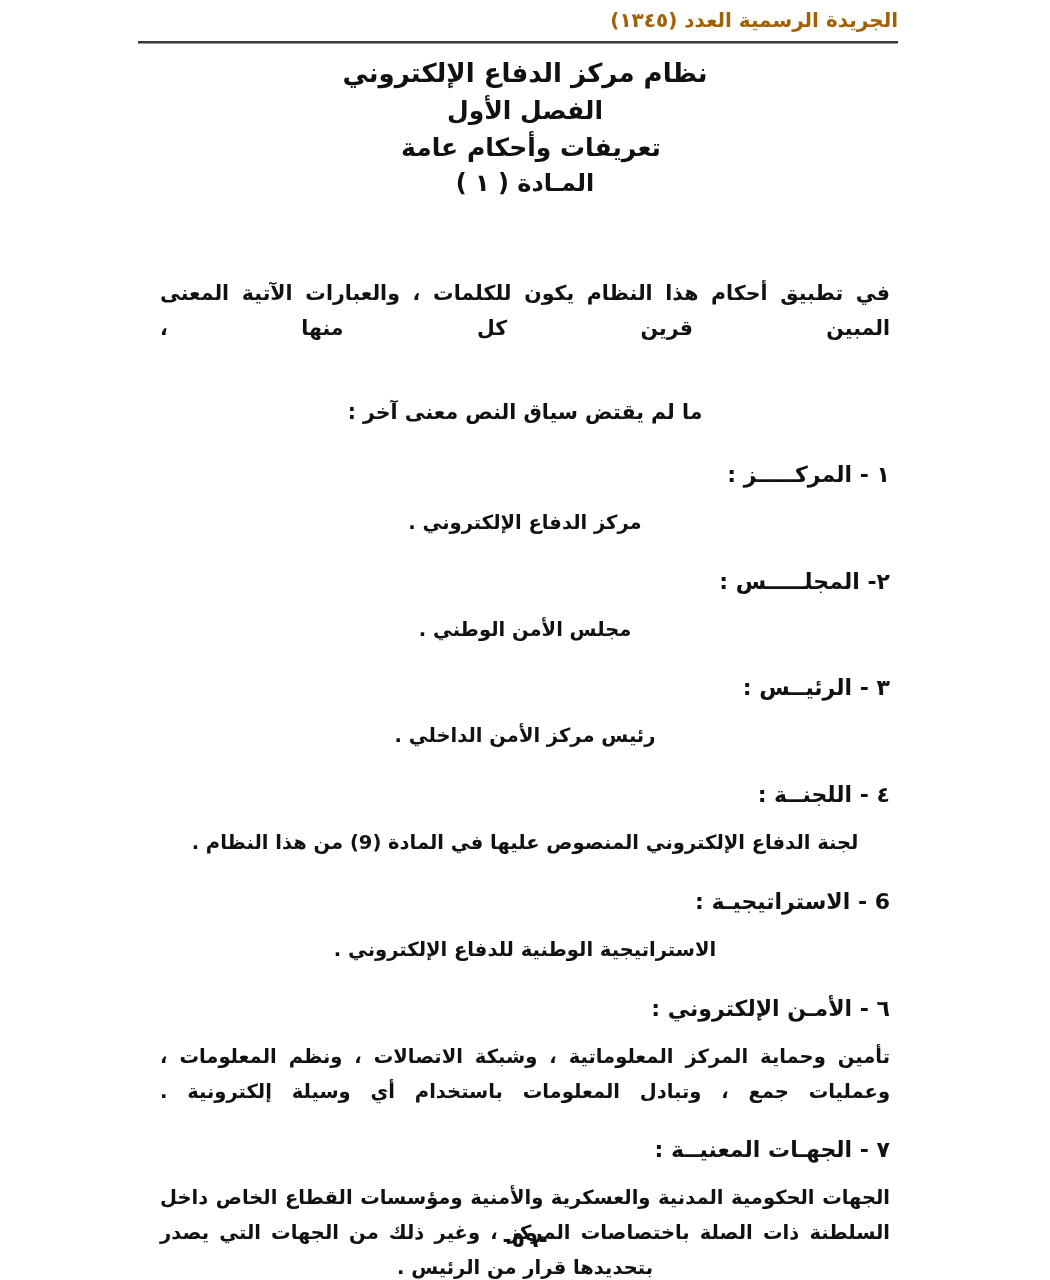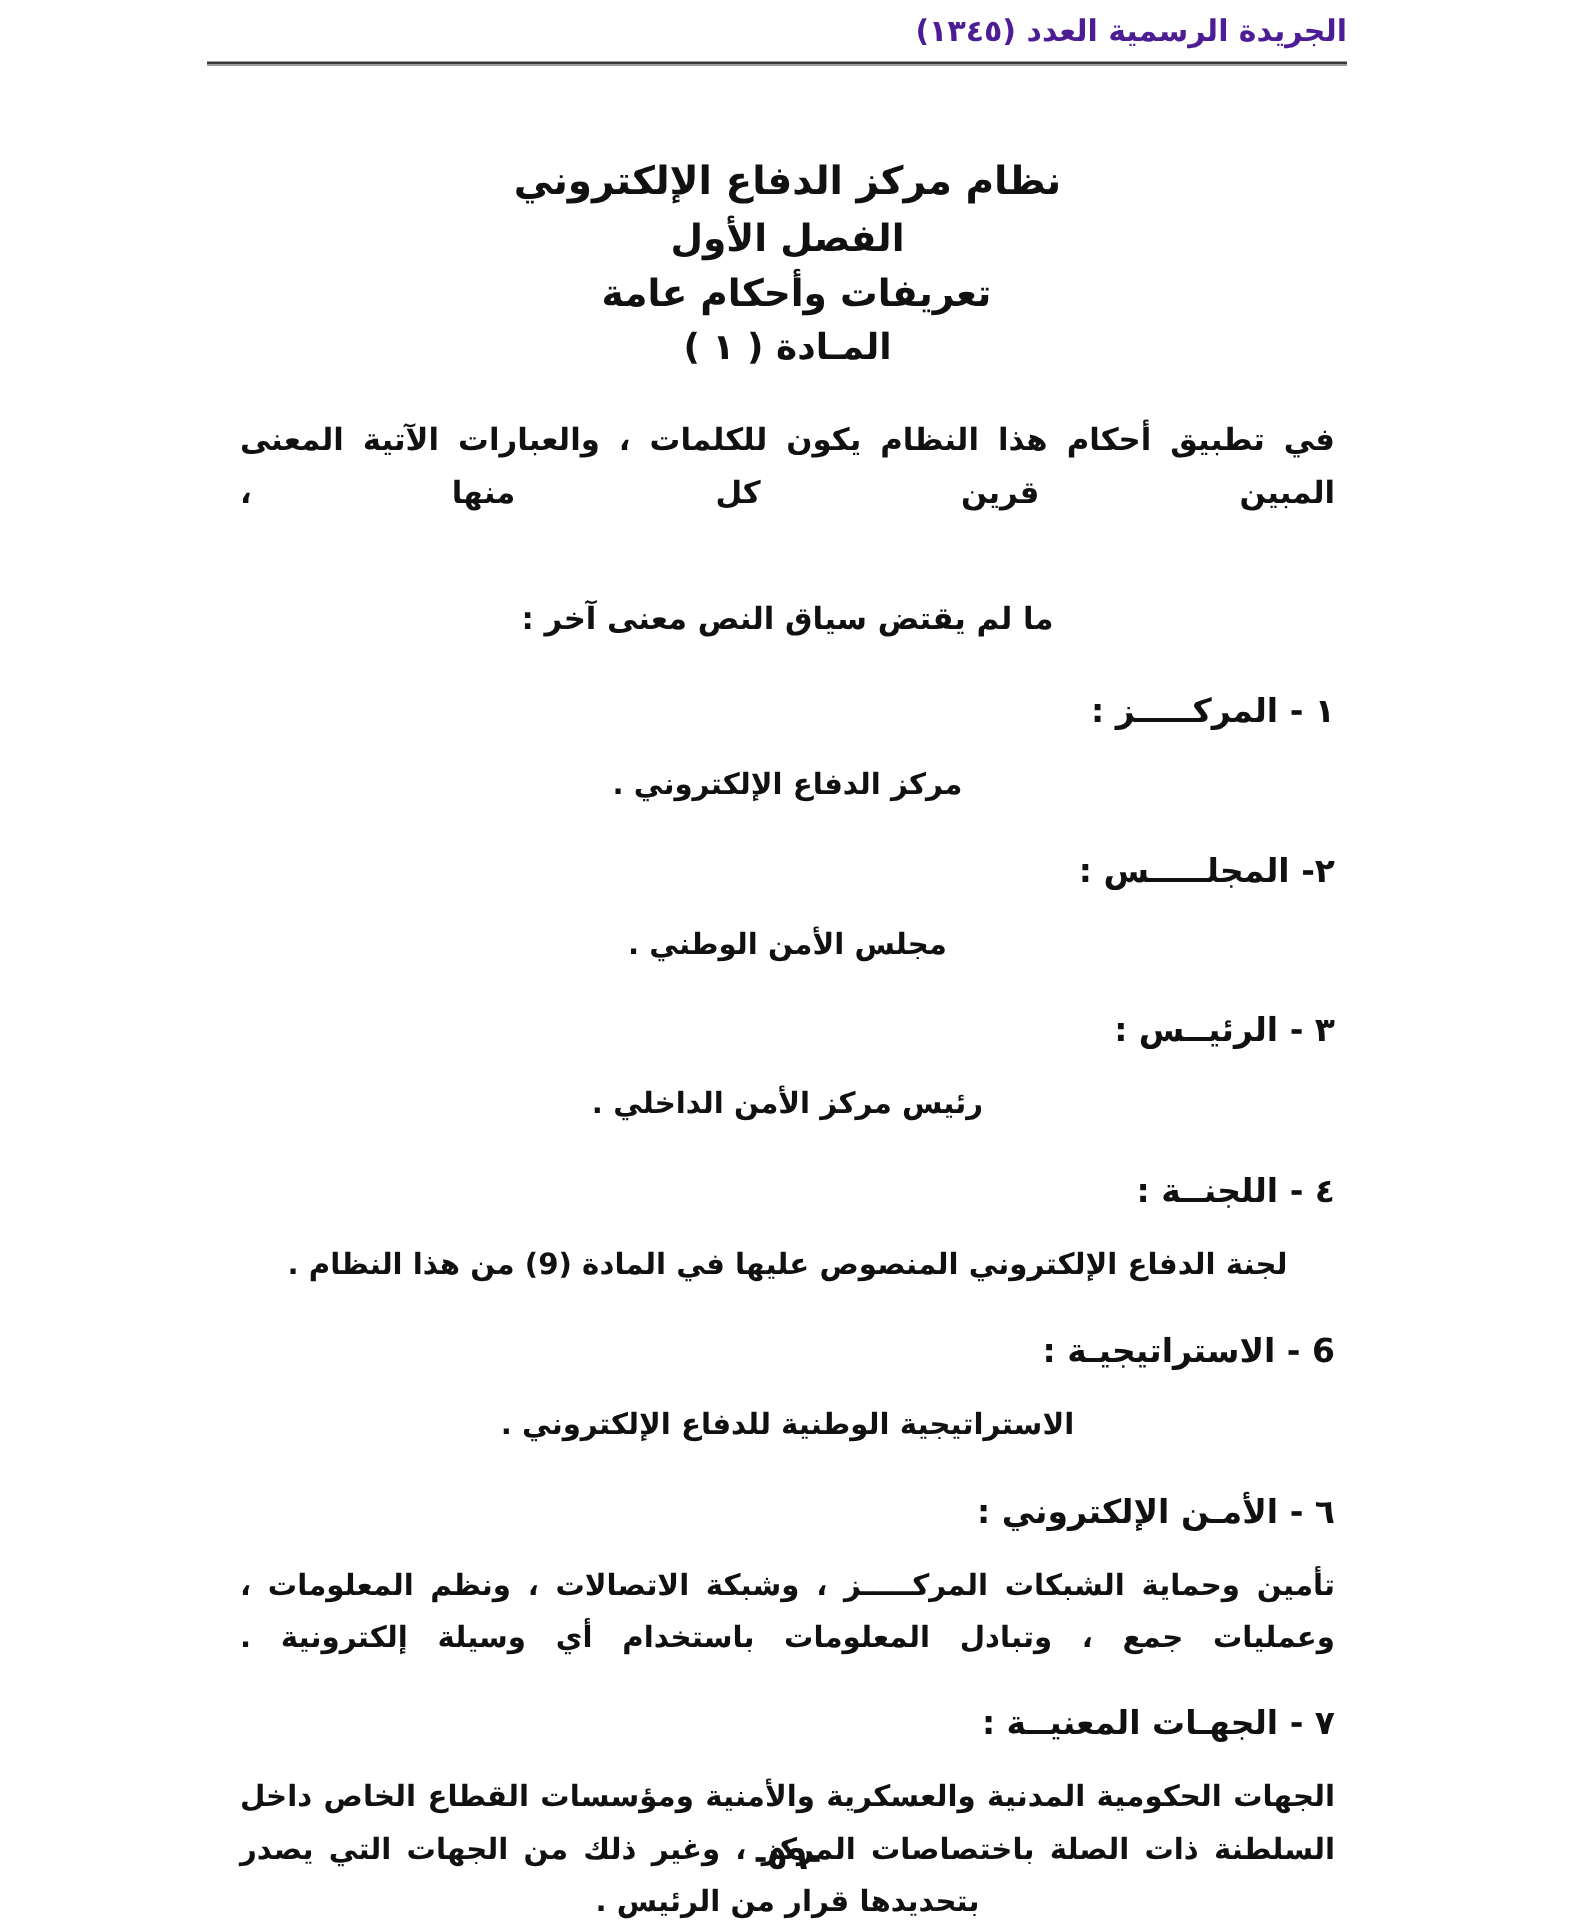--- a/index.html
+++ b/index.html
@@ -25,42 +25,41 @@
   
   .running-head {
     position: absolute;
     top: 8px;
     right: 152px;
     width: 760px;
     text-align: right;
     font-size: 20px;
     font-weight: 700;
     letter-spacing: -0.2px;
-    color: #4c1d95;
+    color: #a16207;
     white-space: nowrap;
   }
 
   .head-rule {
     position: absolute;
     top: 41px;
     right: 152px;
     width: 760px;
     height: 0;
     border-top: 2px solid #3a3a3a;
     border-bottom: 1px solid #9a9a9a;
   }
 
   
   .title-block {
     position: absolute;
     top: 56px;
     right: 0;
     left: 0;
     text-align: center;
-    margin-top: 48px;
   }
 
   .doc-title {
     font-size: 26px;
     font-weight: 700;
     line-height: 1.32;
     margin: 0 0 4px 0;
   }
 
   .chapter-title {
@@ -233,21 +232,21 @@
       <li class="def-item">
         <p class="def-term">6 - الاستراتيجيـة :</p>
         <p class="def-text center">
           <span class="line">الاستراتيجية الوطنية للدفاع الإلكتروني .</span>
         </p>
       </li>
 
       <li class="def-item">
         <p class="def-term">٦ - الأمـن الإلكتروني :</p>
         <p class="def-text">
-          <span class="line fill">تأمين وحماية الشبكات المركـــــز ، وشبكة الاتصالات ، ونظم المعلومات ،</span>
+          <span class="line fill">تأمين وحماية المركز المعلوماتية ، وشبكة الاتصالات ، ونظم المعلومات ،</span>
           <span class="line fill">وعمليات جمع ، وتبادل المعلومات باستخدام أي وسيلة إلكترونية .</span>
         </p>
       </li>
 
       <li class="def-item">
         <p class="def-term">٧ - الجهـات المعنيــة :</p>
         <p class="def-text">
           <span class="line fill">الجهات الحكومية المدنية والعسكرية والأمنية ومؤسسات القطاع الخاص داخل</span>
           <span class="line fill">السلطنة ذات الصلة باختصاصات المركز ، وغير ذلك من الجهات التي يصدر</span>
           <span class="line last">بتحديدها قرار من الرئيس .</span>

